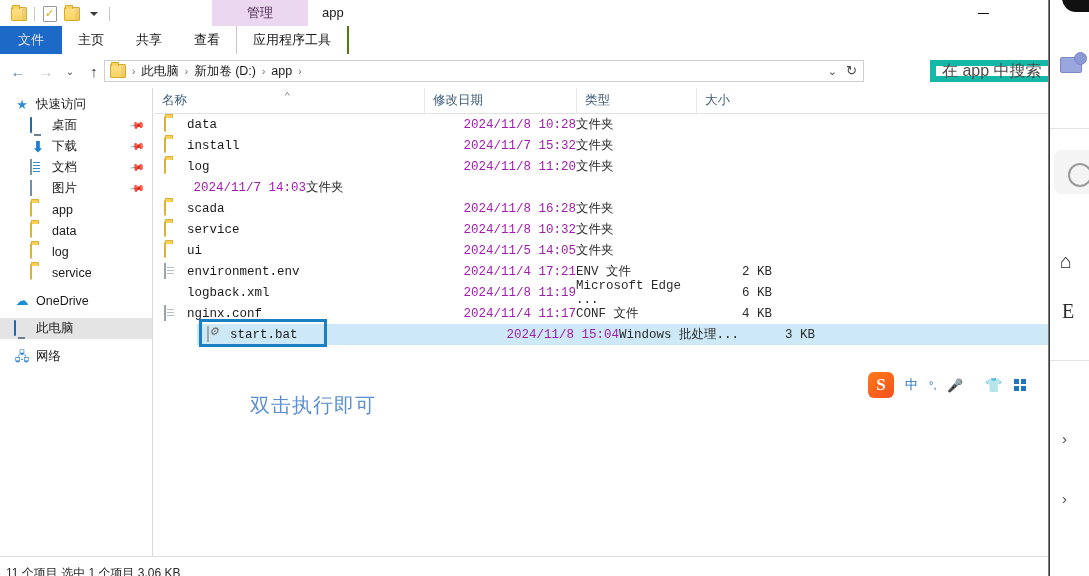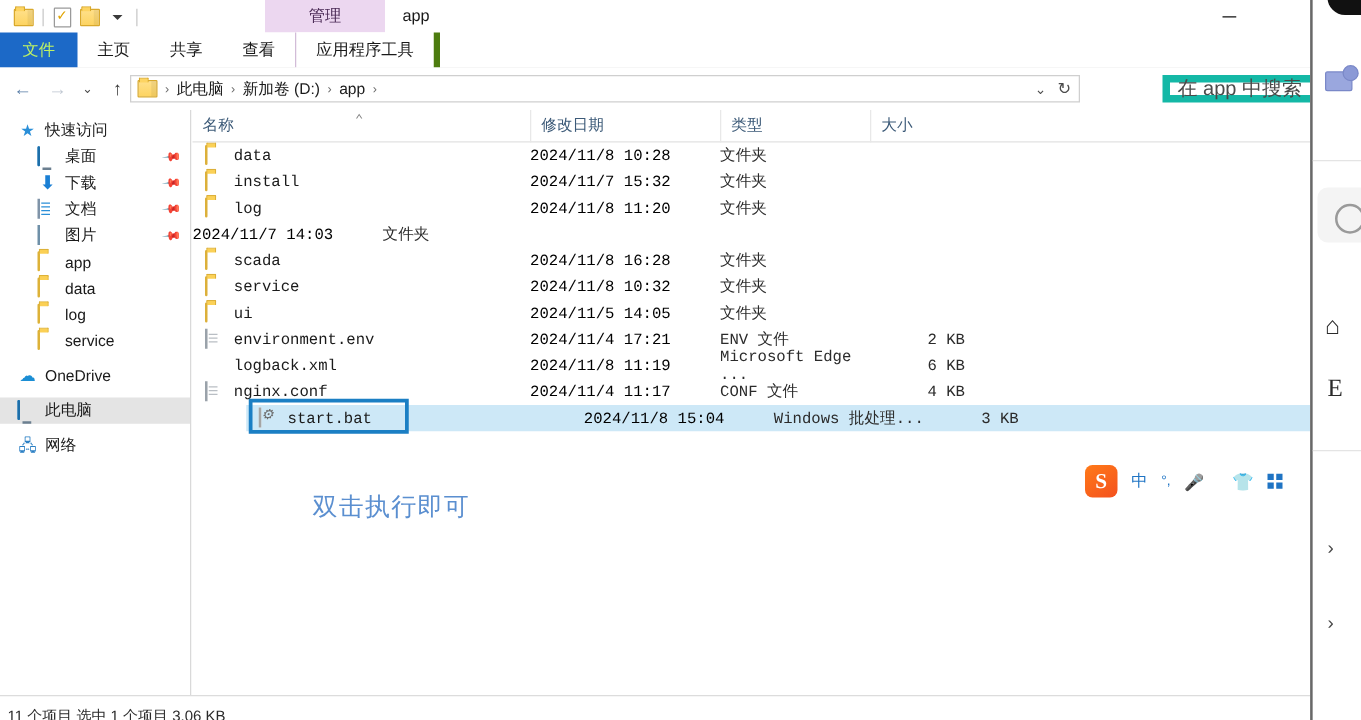--- a/index.html
+++ b/index.html
@@ -69,24 +69,24 @@
 
   
   .ribbon {
     position:absolute; left:0; top:26px; width:1048px; height:28px;
     background:#ffffff; border-bottom:1px solid #dcdcdc;
   }
   .tabs { position:absolute; left:0; top:0; display:flex; height:28px; }
   .tab {
     height:28px; line-height:28px; padding:0 16px; font-size:13px; color:#1a1a1a; box-sizing:border-box;
   }
-  .tab.file { background:#1c69c7; color:#bef264; padding:0 18px; }
+  .tab.file { background:#1c69c7; color:#e5e5e5; padding:0 18px; }
   .tab.ctx-active {
     background:#ffffff; color:#1a1a1a;
-    border-left:1px solid #d2bcd8; border-right:5px solid #4d7c0f;
+    border-left:1px solid #d2bcd8; border-right:2px solid #4d7c0f;
   }
 
   
   .addrbar { position:absolute; left:0; top:54px; width:1048px; height:34px; background:#ffffff; }
   .nav-btns { position:absolute; left:4px; top:0; display:flex; align-items:center; height:34px; }
   .nav-btn { width:28px; height:34px; display:flex; align-items:center; justify-content:center; font-size:15px; color:#5b7fa8; }
   .nav-btn.dis { color:#c0c8d2; }
   .nav-btn.small { width:20px; font-size:10px; color:#4b4b4b;}
   .nav-btn.up { color:#3a3a3a; font-size:15px; }
 
@@ -148,21 +148,21 @@
   }
   .col { font-size:12.5px; color:#3c5a78; height:26px; line-height:26px; box-sizing:border-box; padding-left:8px;
          border-left:1px solid #e8e8e8; position:relative; }
   .col:first-child { border-left:none; }
   .sort-caret { position:absolute; left:130px; top:-4px; font-size:11px; color:#7e7e7e; }
 
   .rows { position:absolute; left:0; top:26px; width:894px; }
   .row { display:flex; align-items:center; height:21px; font-size:12.5px; color:#1a1a1a; }
   .row.selected { background:#cde8f7;margin-left:43px; }
   .cell-name { display:flex; align-items:center; width:270px; padding-left:10px; box-sizing:border-box; }
-  .cell-date { width:152px; color:#000000; }
+  .cell-date { width:152px; color:#a21caf;text-align:right; }
   .cell-type { width:120px; color:#2b2b2b; }
   .cell-size { width:76px; text-align:right; color:#2b2b2b; padding-right:4px; }
   .file-icon { width:16px; height:16px; margin-right:7px; flex:0 0 16px; position:relative; }
 
   .fi-folder { position:relative; width:14px;height:11px;margin-top:3px;background:linear-gradient(#ffe089,#fbd157);border:1px solid #dcb03a;border-radius:1px;}
   .fi-folder:before{content:"";position:absolute;left:0;top:-3px;width:6px;height:3px;background:#fbd157;border:1px solid #dcb03a;border-bottom:none;border-radius:1px 1px 0 0;}
   .fi-txt { width:12px;height:14px;margin:1px auto;background:#f7f7f7;border:1px solid #9aa2aa;position:relative;}
   .fi-txt:after{content:"";position:absolute;left:2px;top:3px;width:7px;height:1px;background:#b9bec4;box-shadow:0 3px 0 #b9bec4,0 6px 0 #b9bec4;}
   .fi-edge { width:14px;height:14px;margin:1px auto;border-radius:50%;
     background: radial-gradient(circle at 35% 35%, #4fd1e0 0%, #2aa9dd 40%, #0b63b2 100%); position:relative;}

